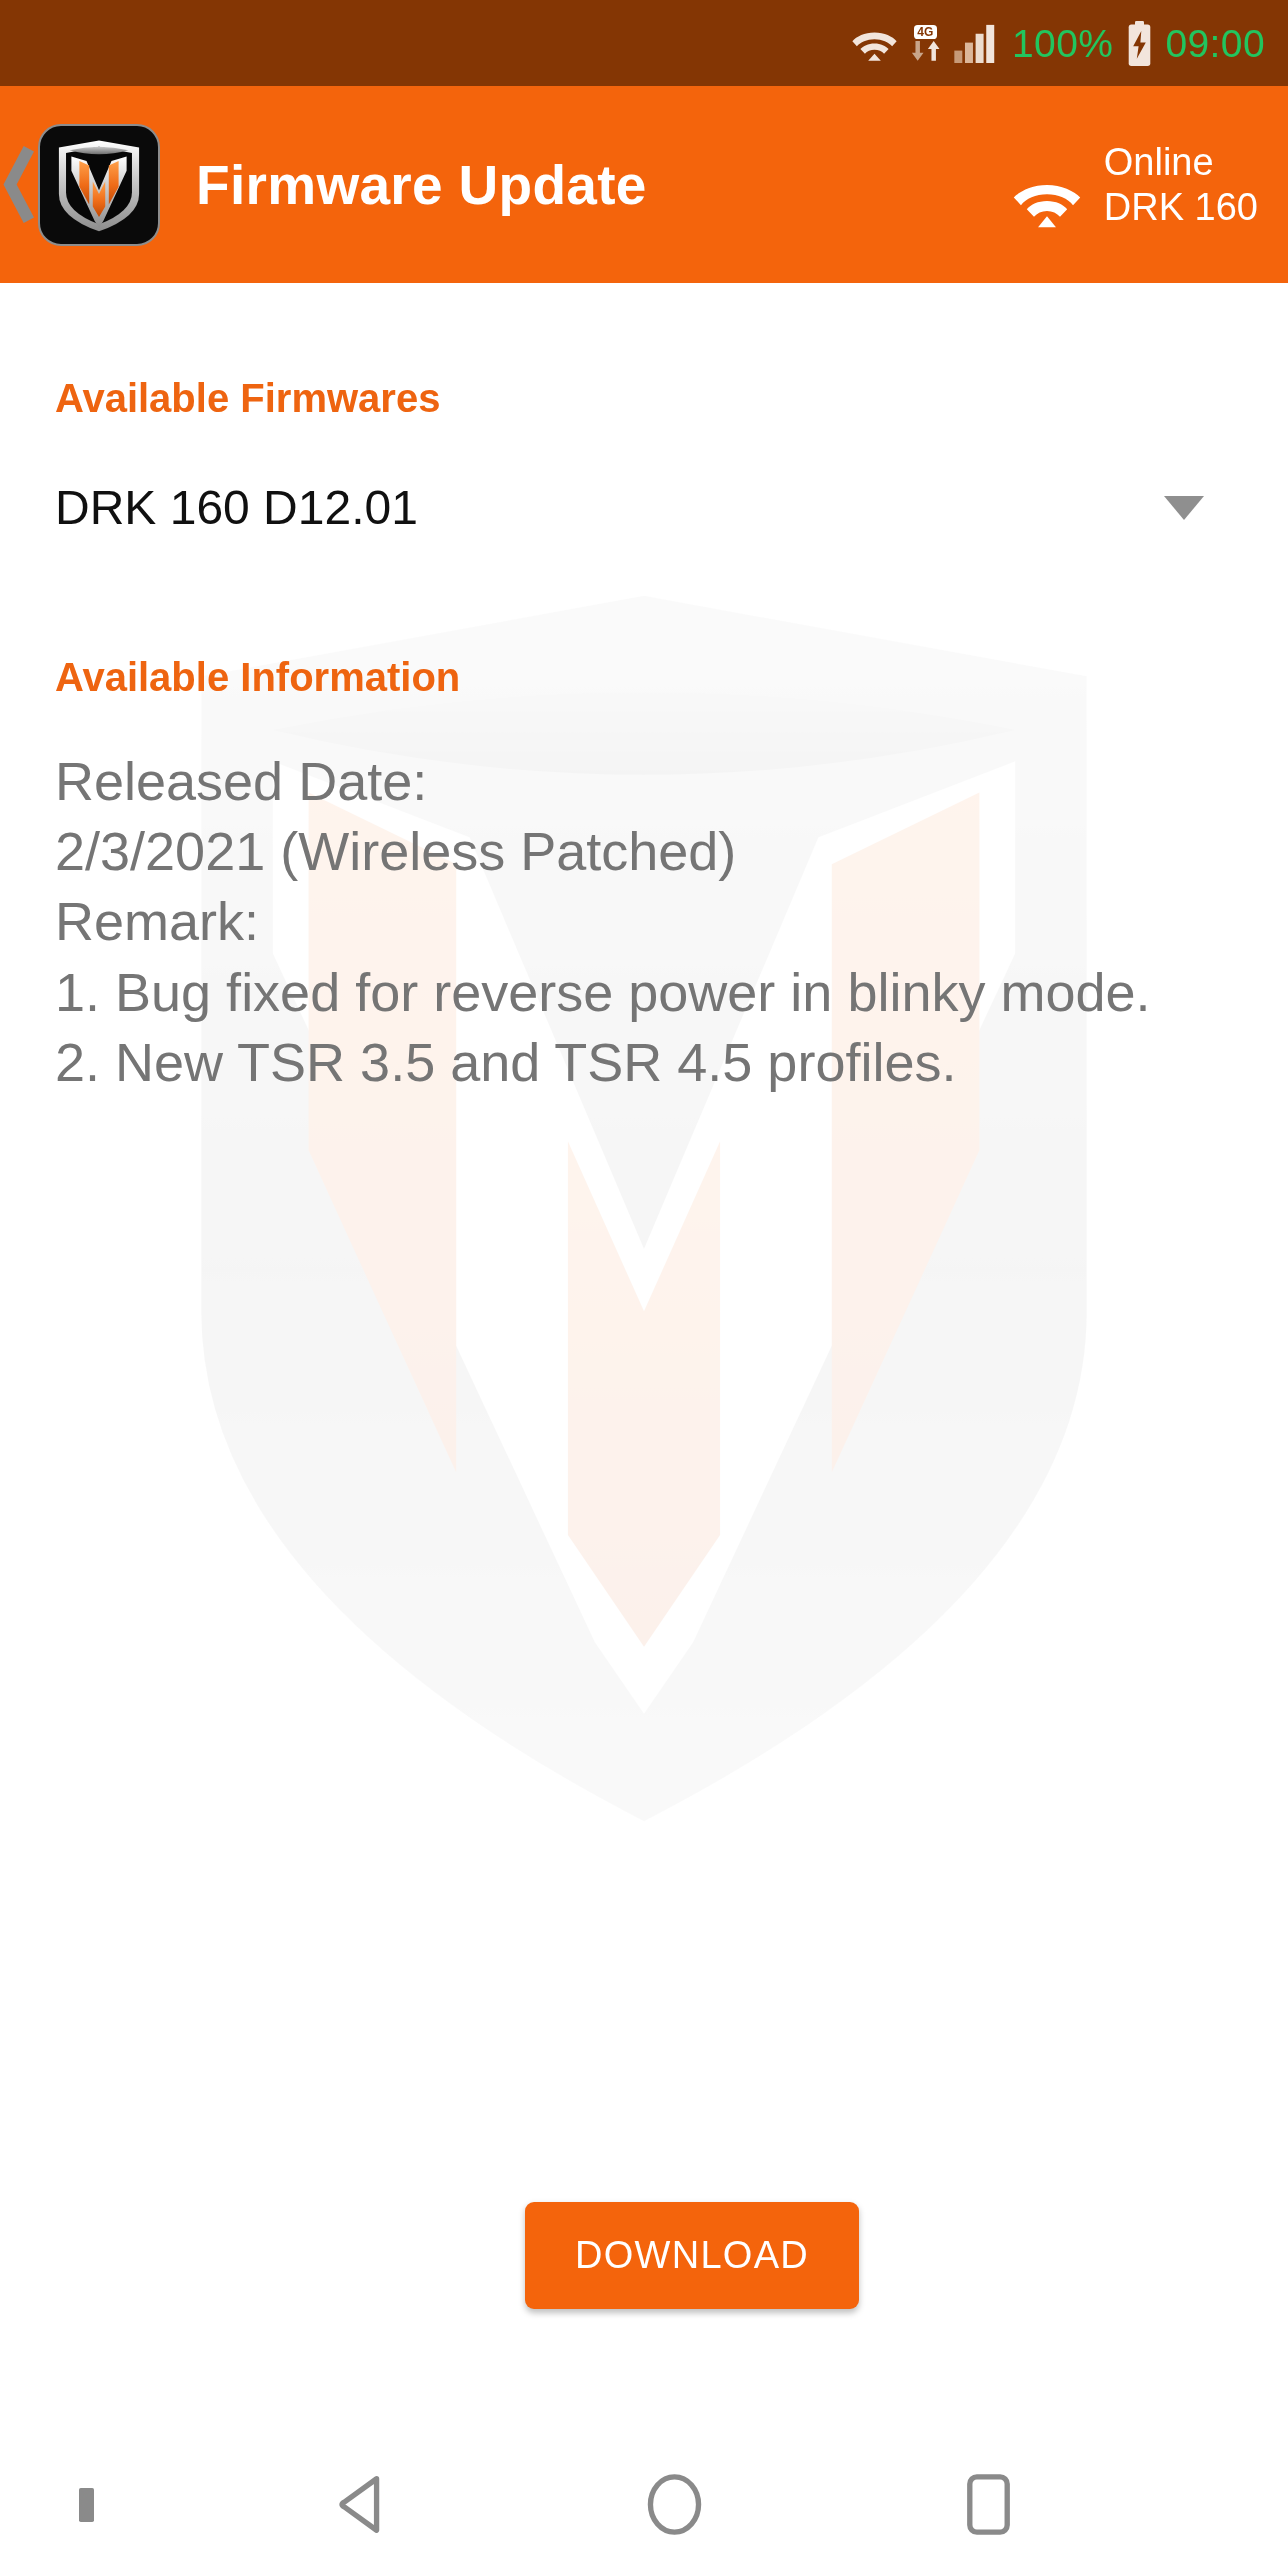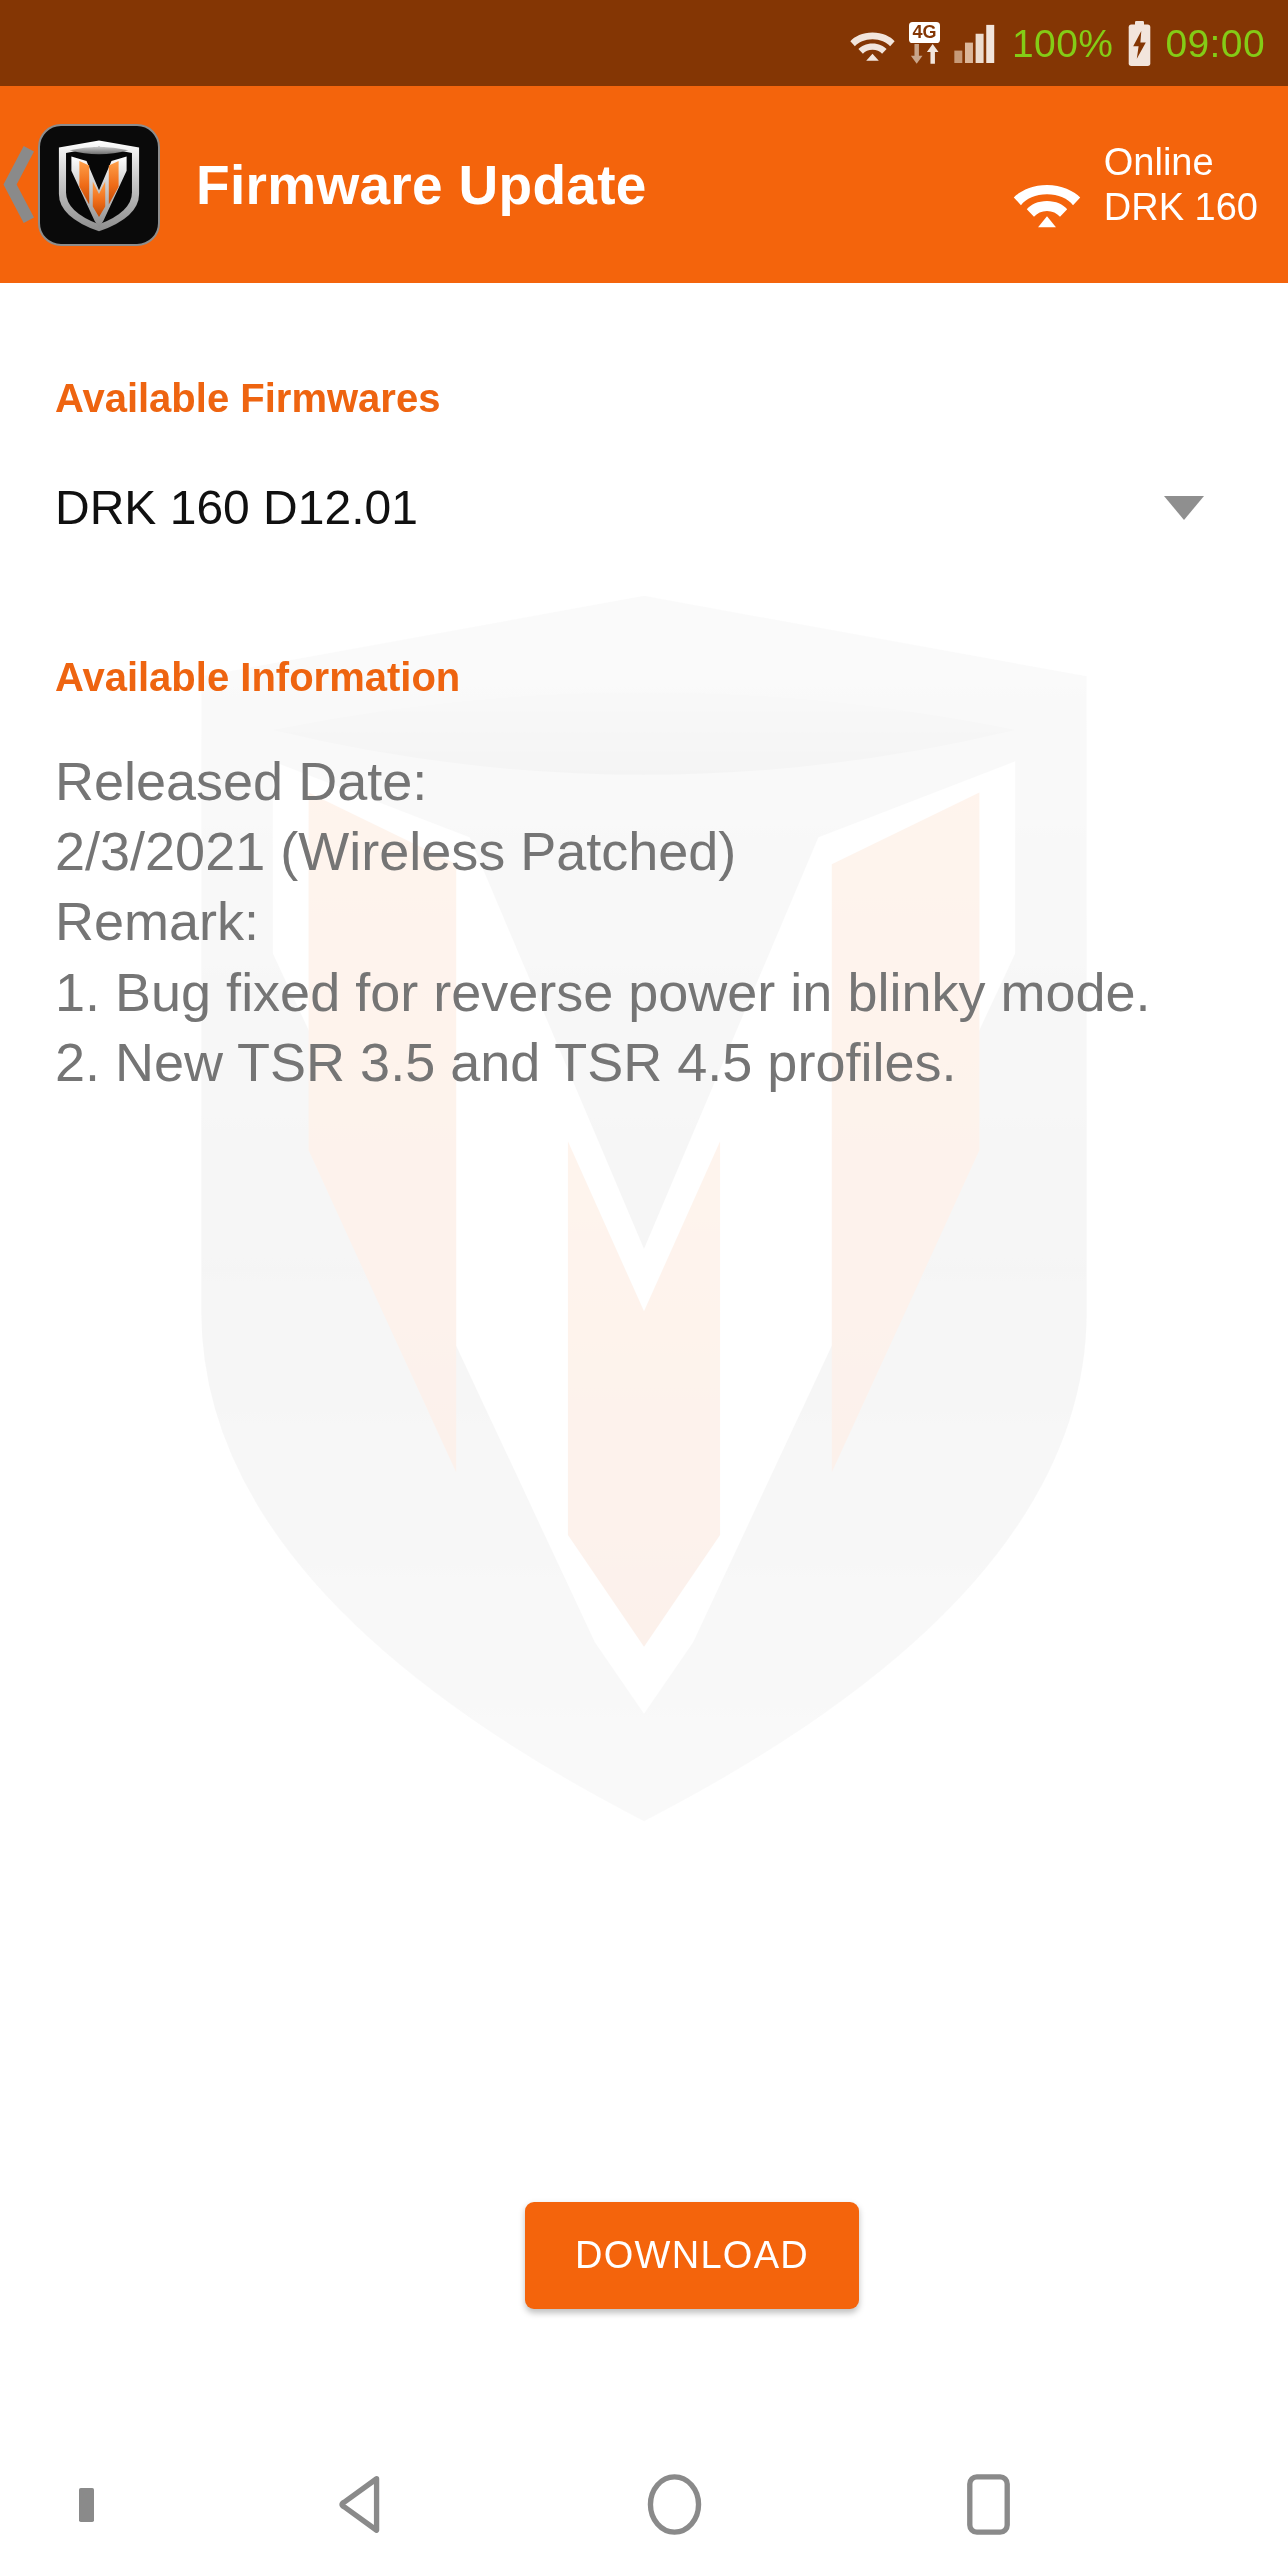--- a/index.html
+++ b/index.html
@@ -18,35 +18,35 @@
     display:flex;
     align-items:center;
     justify-content:flex-end;
     padding:0 23px 0 0;
     gap:12.5px;
     position:relative;
     z-index:30;
   }
   .sb-icon{ display:flex; align-items:center; }
   .sb-text{
-    color:#84cc16;
+    color:#22c55e;
     font-size:39px;
     letter-spacing:0.4px;
     line-height:1;
   }
   .sb-4g{
     display:flex;
     flex-direction:column;
     align-items:center;
     gap:1.8px;
   }
   .sb-4g-badge{
     background:#ffffff;
     color:#843604;
-    font-size:18px;
+    font-size:12px;
     font-weight:bold;
     border-radius:3.6px;
     padding:0.9px 3.6px;
     line-height:1.05;
   }
   .sb-arrows{ display:flex; gap:2.7px; }
 
   
   .app-bar{
     height:197px;

